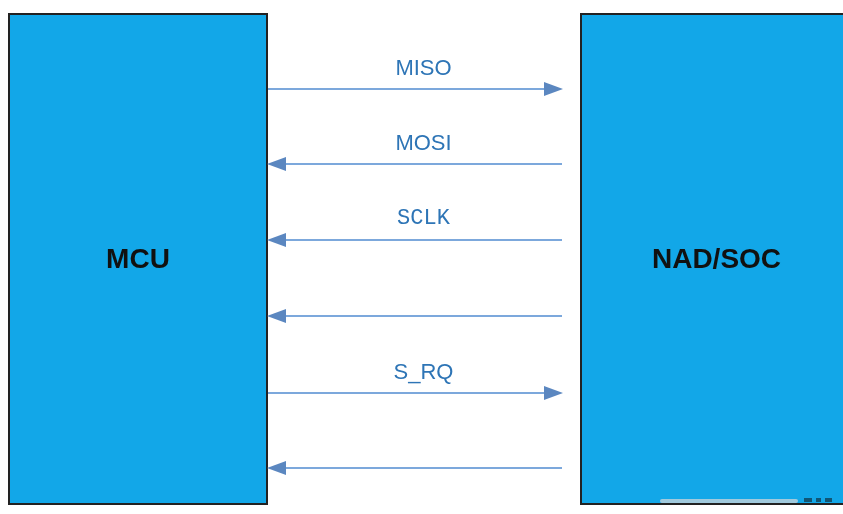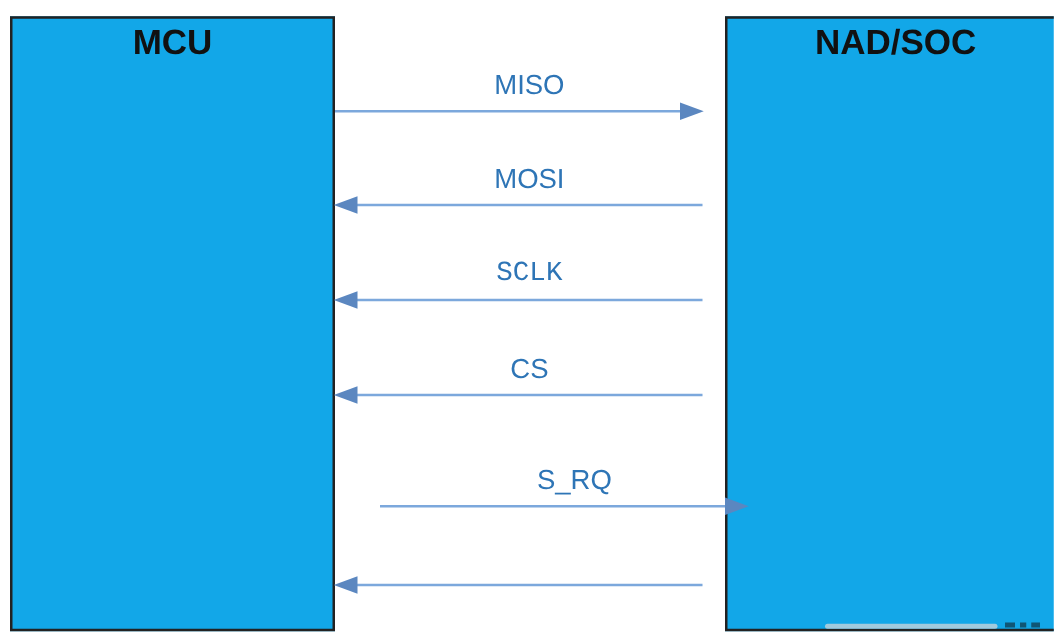--- a/index.html
+++ b/index.html
@@ -18,21 +18,21 @@
     width:843px;height:514px;
     background:var(--bg);
     overflow:hidden;
   }
   .block{
     position:absolute;
     top:13px;height:492px;
     background:var(--box-fill);
     border:2px solid var(--box-border);
     display:flex;flex-direction:column;
-    align-items:center;
+    align-items:center;justify-content:center;
     text-align:center;
   }
   .block .title-line{
     font-size:28px;
     font-weight:bold;
     line-height:38px;
     color:var(--box-text);
   }
   .block-left{left:8px;width:260px;}
   .block-right{left:580px;width:273px;}
@@ -68,21 +68,21 @@
   }
   .signal.dir-right .line{right:13px;}
   .signal.dir-right .head{
     right:-1px;
     border-left:19px solid var(--head);
   }
   .sig-0{top:54px;}
   .sig-1{top:129px;}
   .sig-2{top:205px;font-family:Liberation Mono, monospace;}
   .sig-3{top:281px;}
-  .sig-4{top:370px;margin-left:36px;}
+  .sig-4{top:358px;}
   .sig-5{top:433px;}
   .wm-smudge{
     position:absolute;
     left:660px;top:499px;
     width:138px;height:4px;
     background:rgba(210,214,218,0.75);
     border-radius:2px;
   }
   .wm-dash{
     position:absolute;
@@ -118,21 +118,20 @@
     <div class="head"></div>
   </div>
 
   <div class="signal sig-2 dir-left">
     <div class="label">SCLK</div>
     <div class="line"></div>
     <div class="head"></div>
   </div>
 
   <div class="signal sig-3 dir-left">
-    <div class="label">CS</div>
     <div class="line"></div>
     <div class="head"></div>
   </div>
 
   <div class="signal sig-4 dir-right">
     <div class="label">S_RQ</div>
     <div class="line"></div>
     <div class="head"></div>
   </div>
 

